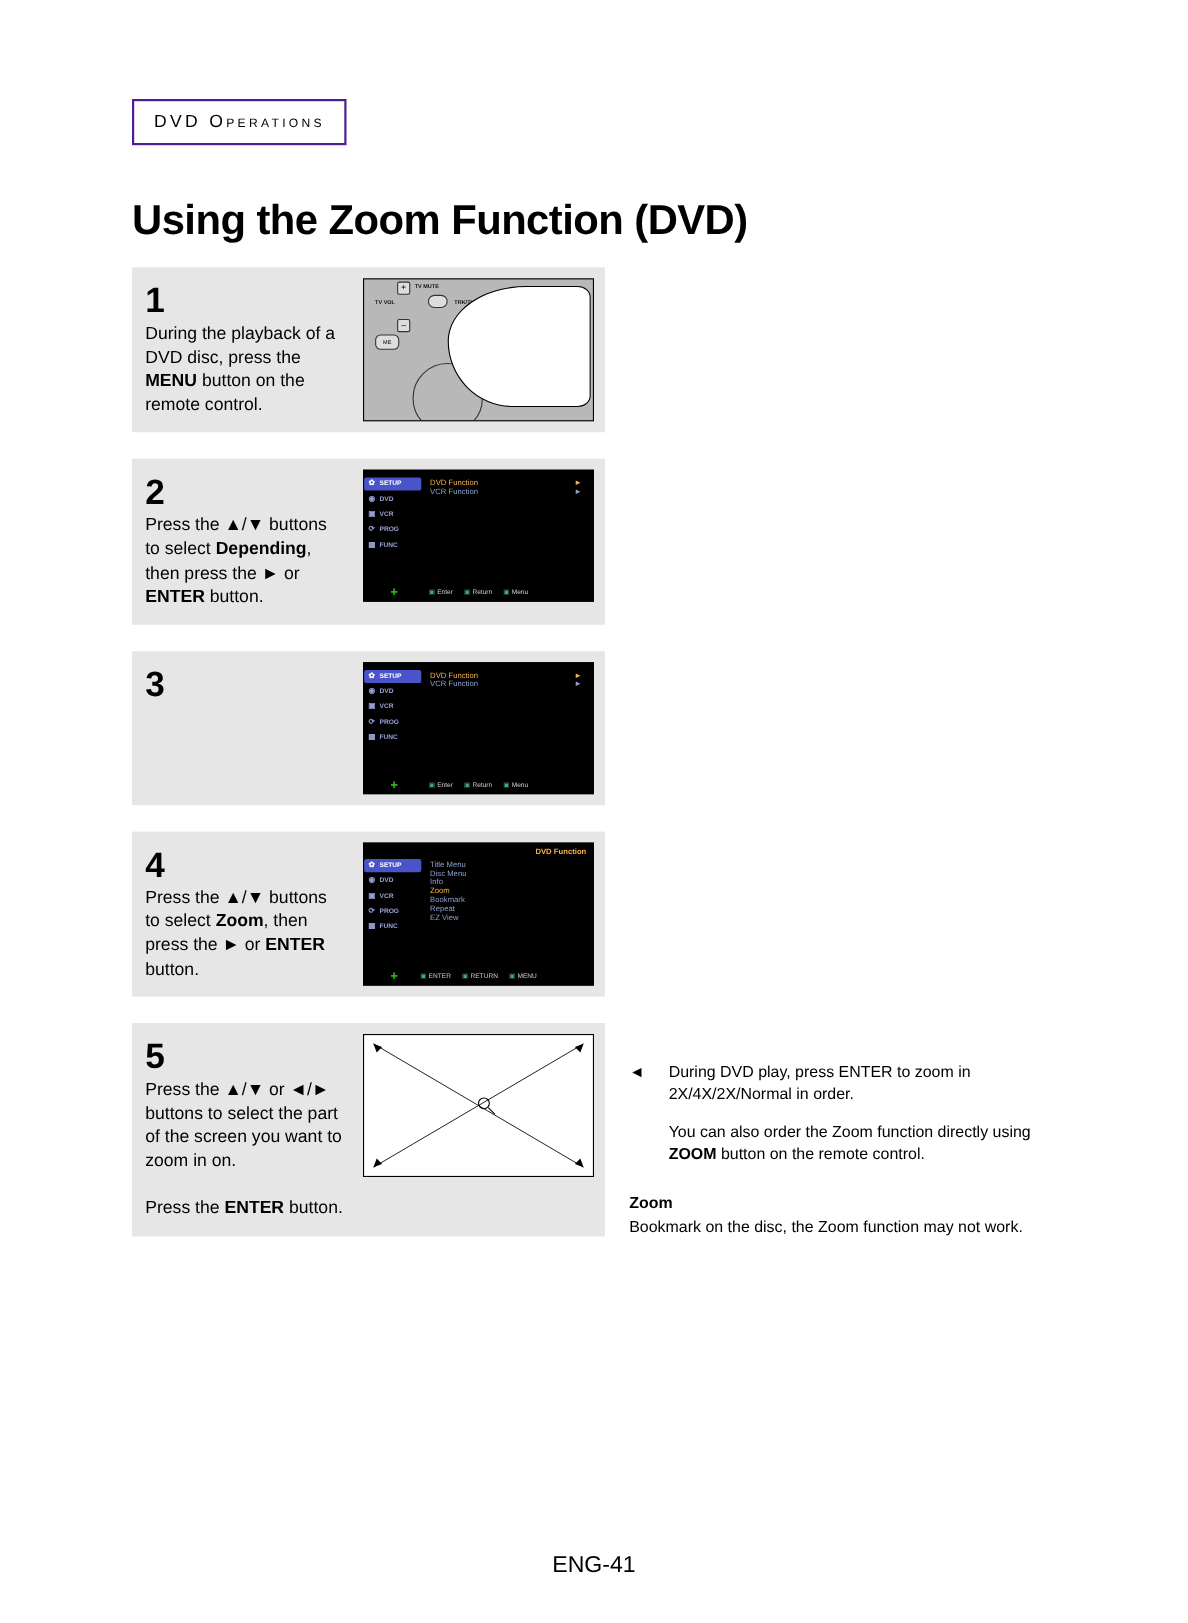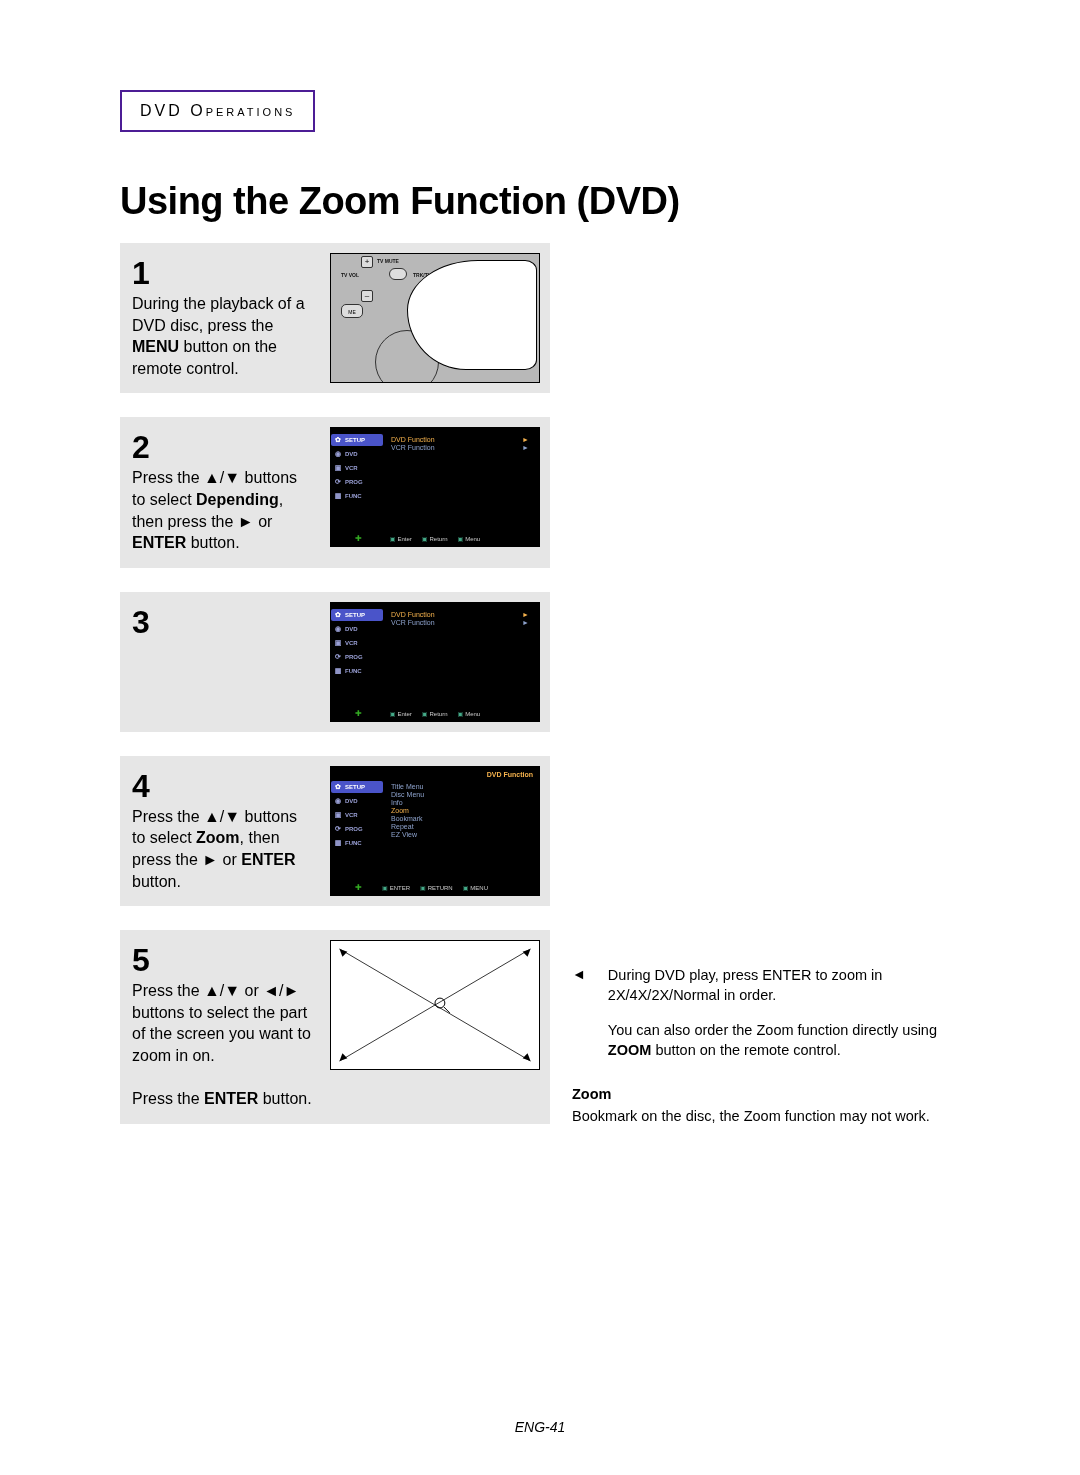--- a/index.html
+++ b/index.html
@@ -157,22 +157,21 @@
   .notes-lead { display:flex; gap:6px; margin-bottom:10px; }
   .notes-arrow { font-size:14px; line-height:1.4; }
   .notes-block { margin-bottom: 14px; margin-left: 16px; }
   .note-heading { font-weight: bold; font-size:14.5px; margin-bottom:2px; }
 
   .page-num {
     position: absolute;
     bottom: 40px;
     left: 0; right: 0;
     text-align: center;
-    font-size: 14px;
-    font-style: italic;
+    font-size: 21px;
   }
 
   .bold { font-weight: bold; }
 </style>
 </head>
 <body>
 
 
 
 

